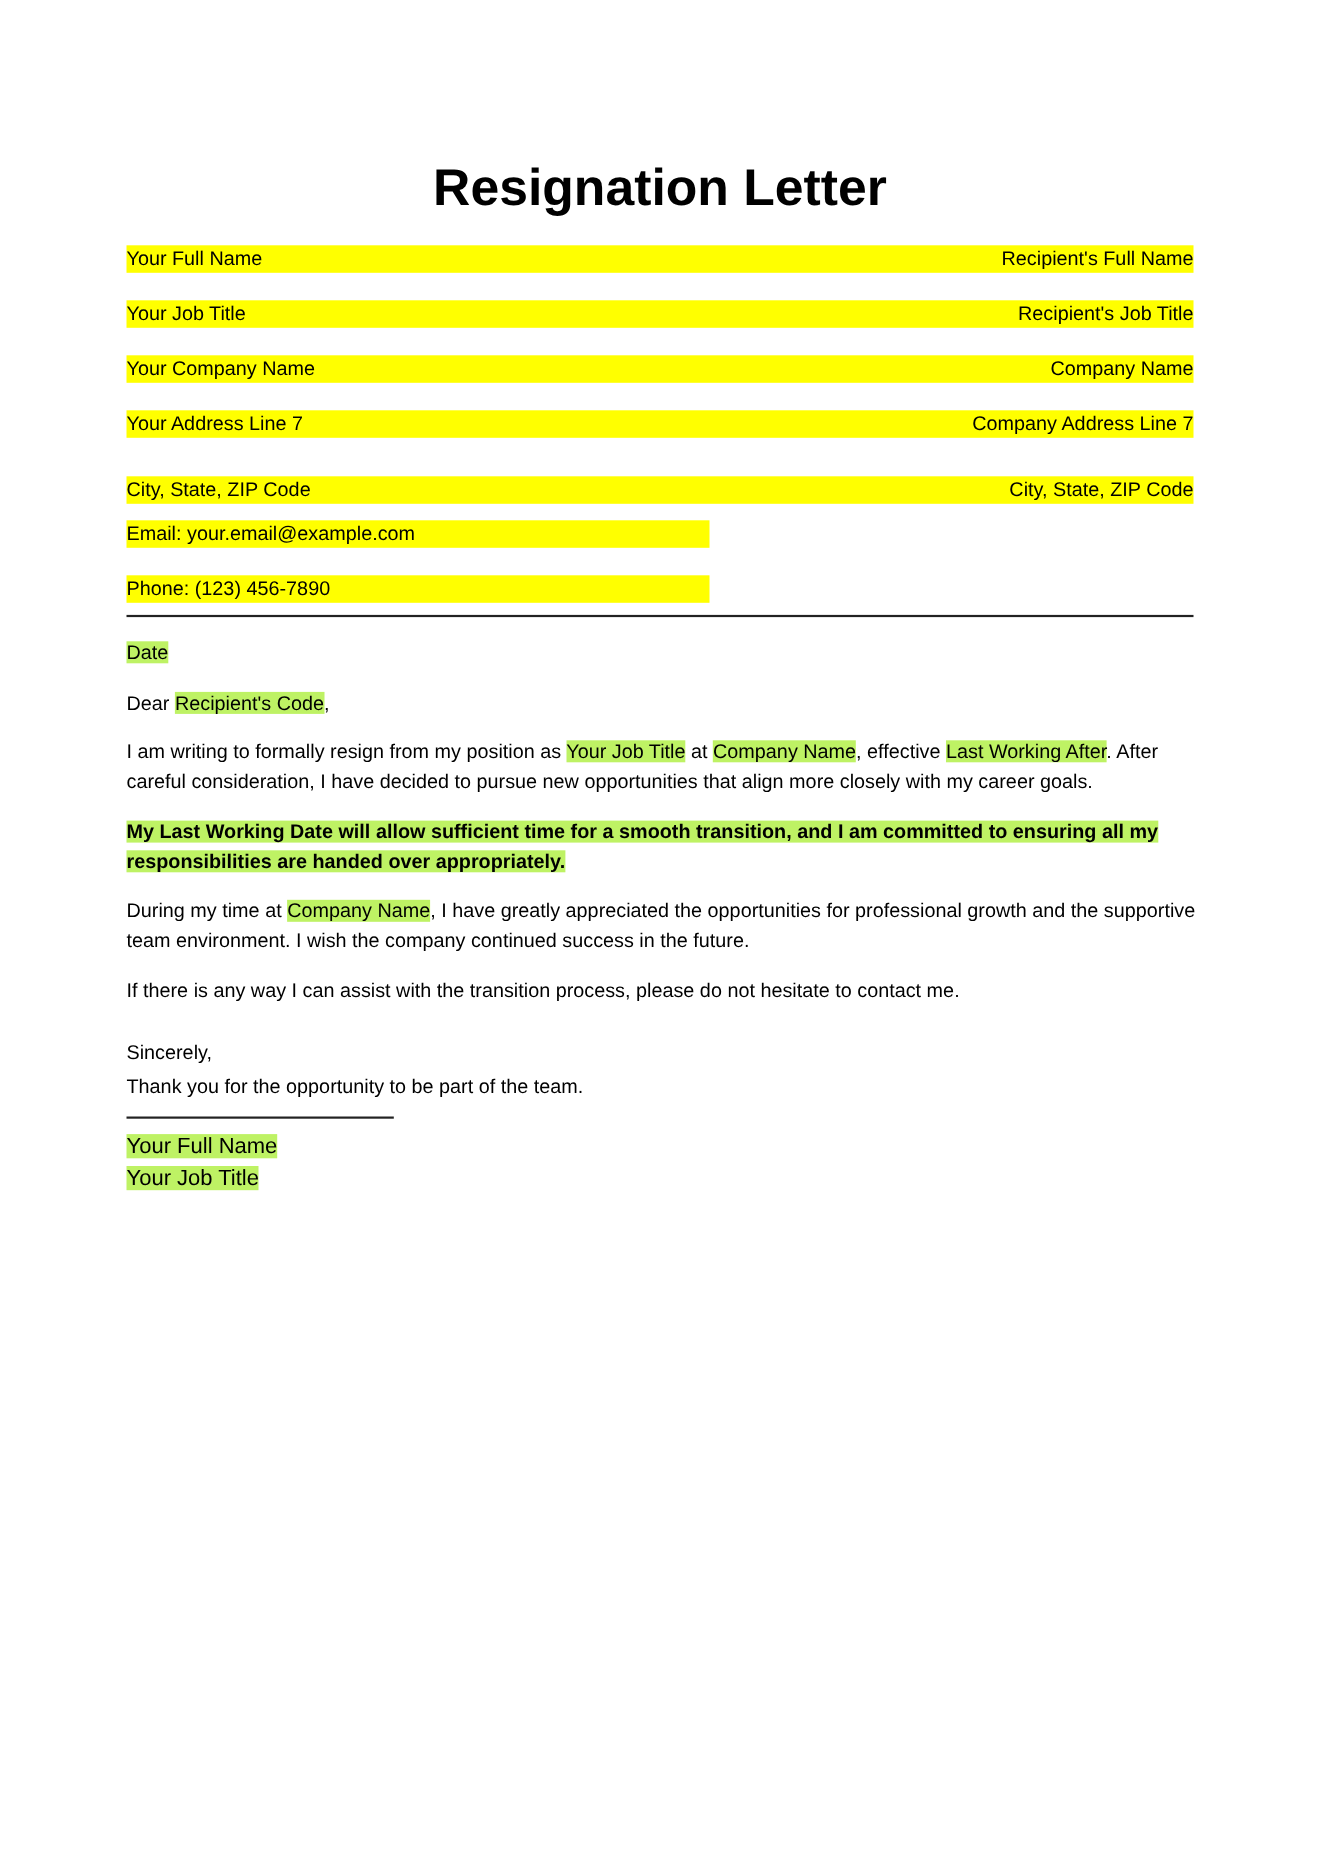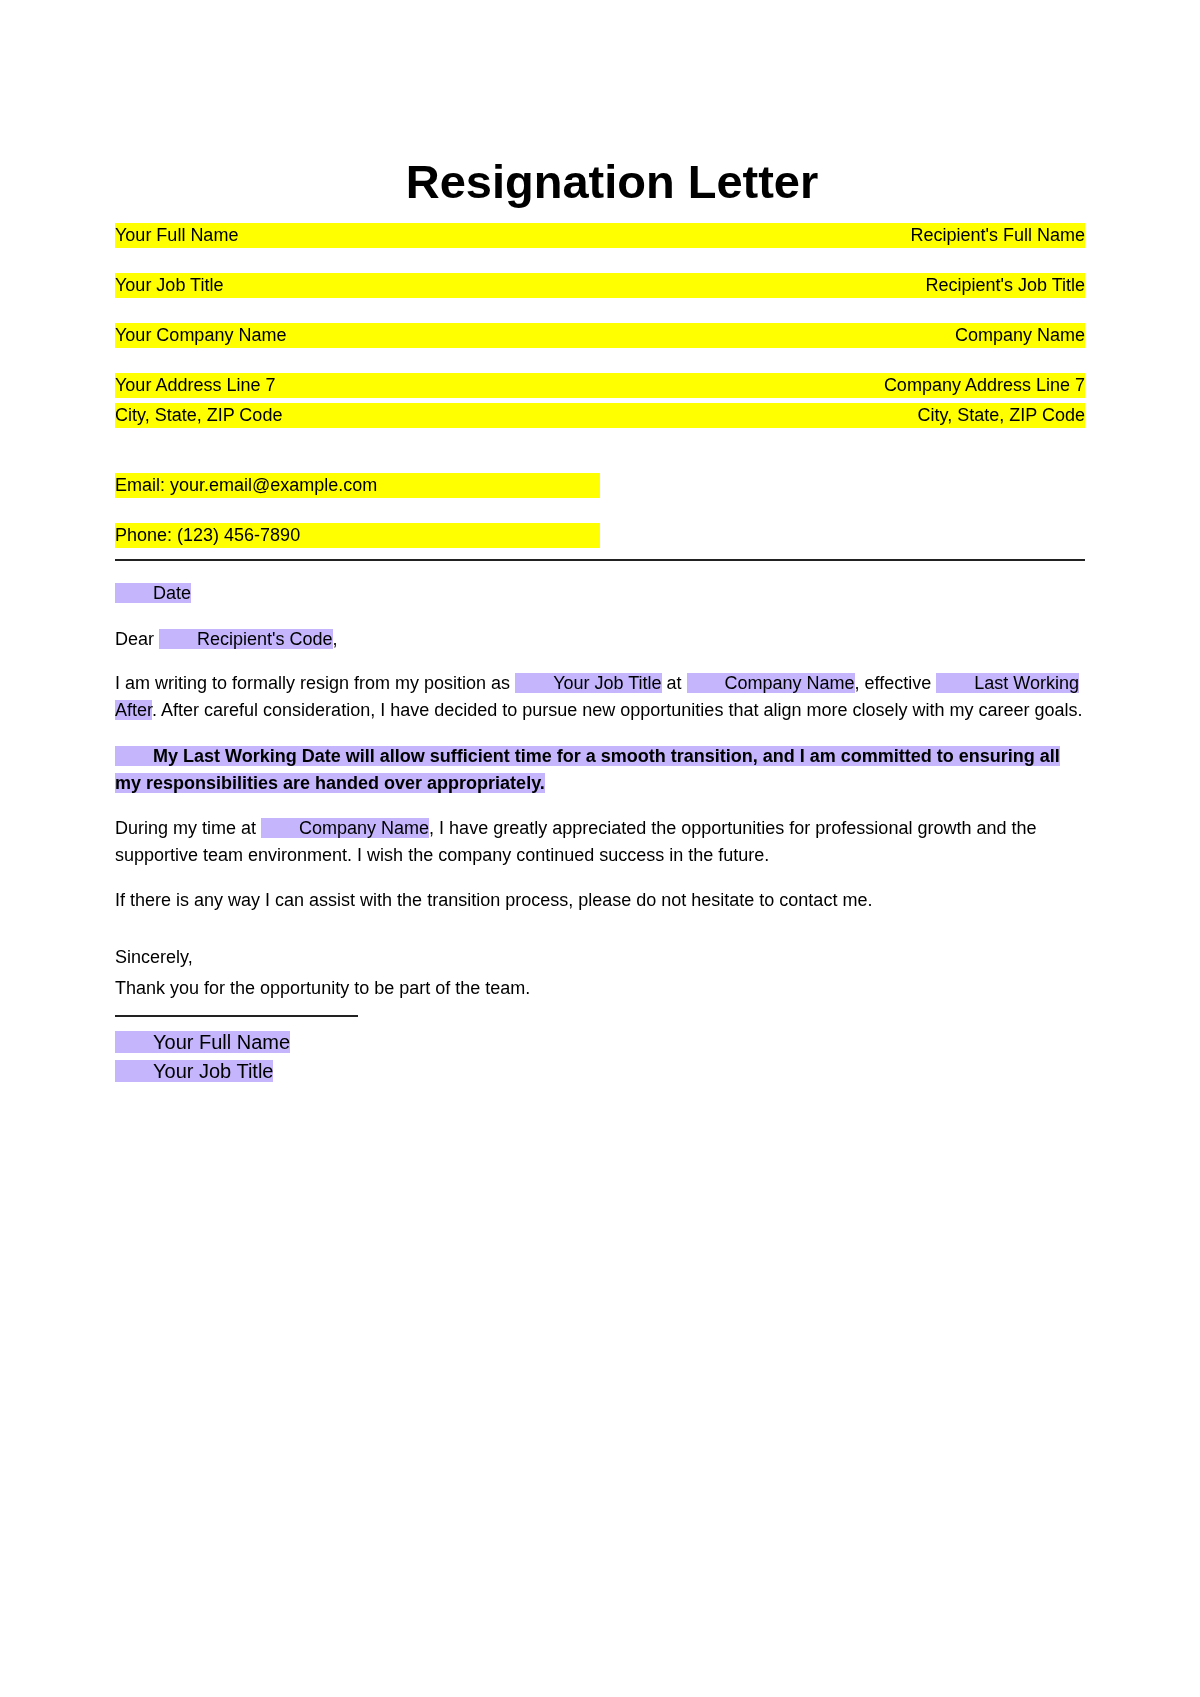--- a/index.html
+++ b/index.html
@@ -1,21 +1,21 @@
 <!DOCTYPE html>
 <html><head>
 <meta charset="utf-8">
 <style>
   html, body { margin: 0; padding: 0; background: #ffffff; }
   body { width: 1200px; height: 1697px; position: relative; font-family: "Liberation Sans", sans-serif; color: #000; }
   .page { position: absolute; left: 115px; top: 0; width: 970px; }
-  .title { position: absolute; left: 0; width: 970px; top: 140px; text-align: center; font-weight: bold; font-size: 47px; line-height: 60px; margin: 12px; }
-  .hl { background: #c4b5fd; padding-left: 38px; }
+  .title { position: absolute; left: 0; width: 970px; top: 140px; text-align: center; font-weight: bold; font-size: 47px; line-height: 60px; margin: 0; }
+  .hl { background: #bef264; }
   .info-row { position: absolute; left: 0; width: 970px; height: 25px; background: #ffff00; display: flex; justify-content: space-between; align-items: center; font-size: 18px; line-height: 25px; }
-  .info-row.half { width: 485px; }
+  .info-row.half { width: 530px; }
   .divider { position: absolute; left: 0; width: 970px; top: 559px; height: 0; border-top: 2px solid #222; }
   .text { position: absolute; left: 0; width: 975px; font-size: 18px; line-height: 27px; margin: 0; }
   .bold { font-weight: bold; }
   .sig-line { position: absolute; left: 0; top: 1015px; width: 243px; border-top: 2px solid #222; }
   .sig { position: absolute; left: 0; font-size: 20px; line-height: 26px; }
 </style>
 </head>
 <body>
 
 <div class="page">
@@ -30,21 +30,21 @@
     <span>Recipient's Job Title</span>
   </div>
   <div class="info-row" style="top:323px">
     <span>Your Company Name</span>
     <span>Company Name</span>
   </div>
   <div class="info-row" style="top:373px">
     <span>Your Address Line 7</span>
     <span>Company Address Line 7</span>
   </div>
-  <div class="info-row" style="top:403px">
+  <div class="info-row" style="top:433px">
     <span>City, State, ZIP Code</span>
     <span>City, State, ZIP Code</span>
   </div>
   <div class="info-row half" style="top:473px">
     <span>Email: your.email@example.com</span>
   </div>
   <div class="info-row half" style="top:523px">
     <span>Phone: (123) 456-7890</span>
   </div>
 

